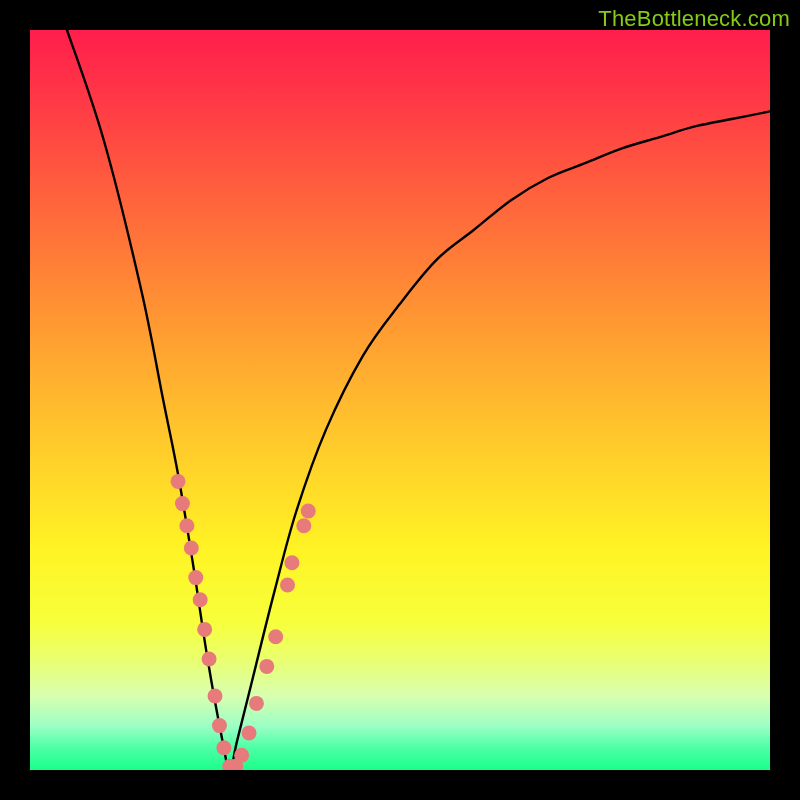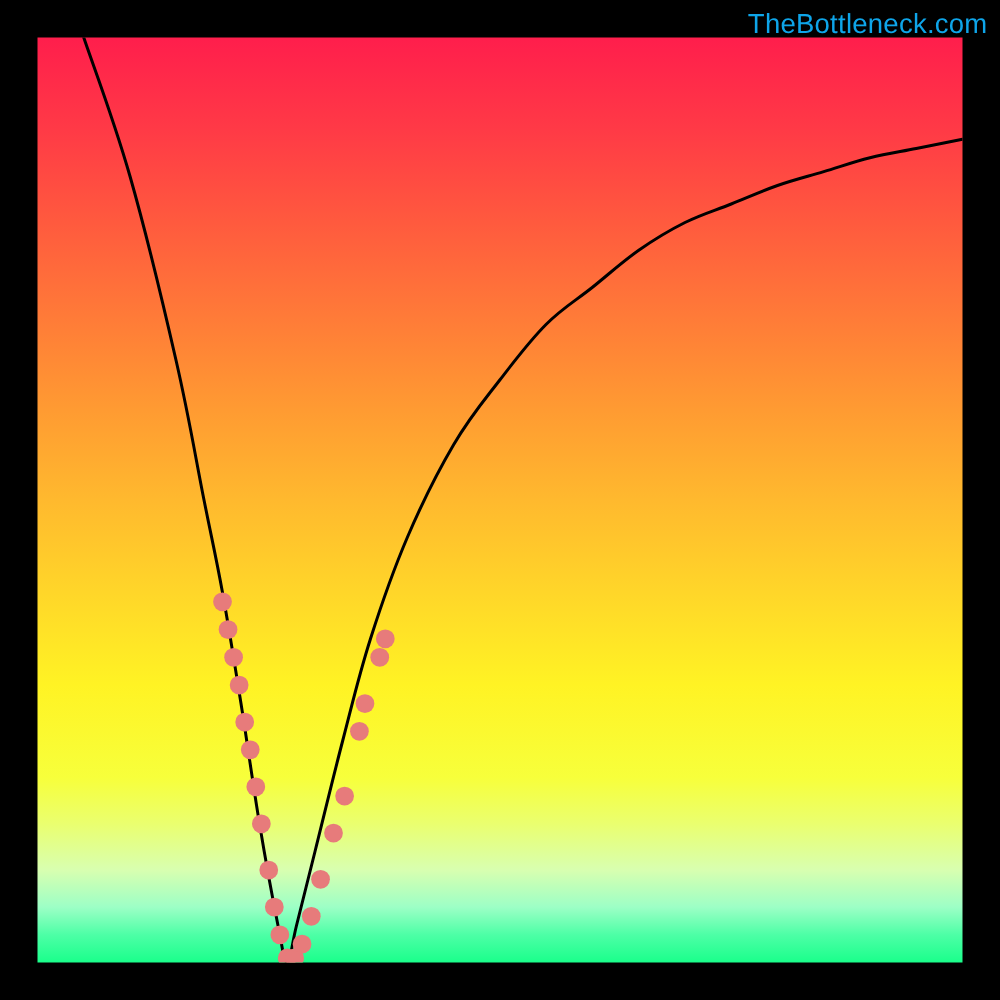--- a/index.html
+++ b/index.html
@@ -54,21 +54,21 @@
     position: absolute;
     left: 0;
     top: 0;
     width: 740px;
     height: 740px;
   }
   .watermark {
     position: absolute;
     top: 6px;
     right: 10px;
-    color: #0ea5e9;
+    color: #84cc16;
     font-size: 22px;
     letter-spacing: 0.2px;
     font-weight: 400;
     user-select: none;
   }
 </style>
 </head>
 <body>
 
 <div class="frame">

